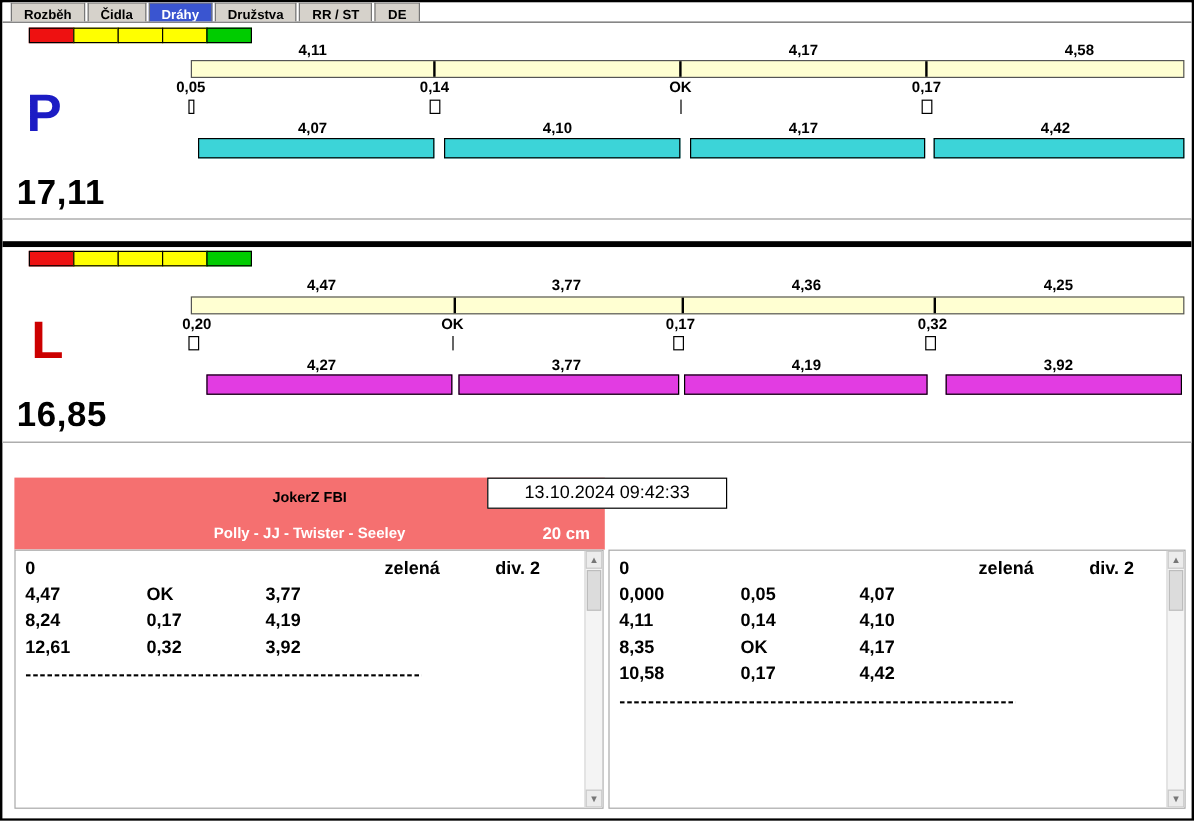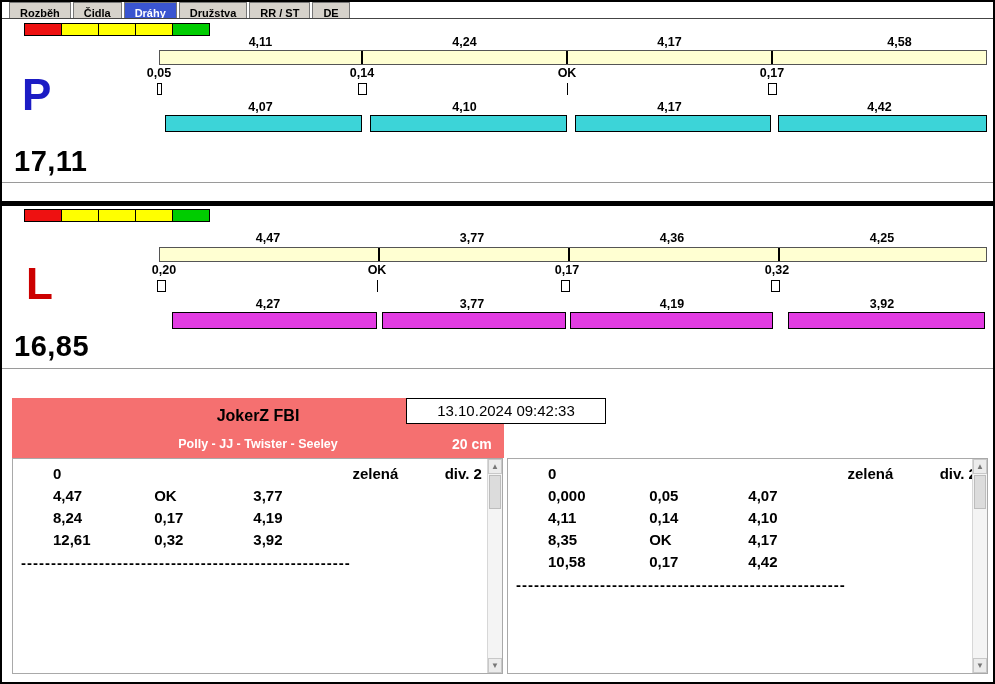--- a/index.html
+++ b/index.html
@@ -32,37 +32,37 @@
   .runbar.right{background:var(--bar_right,#3cd4d8);}
   .runbar.left{background:var(--bar_left,#e23ce2);}
   .lane-total{position:absolute;font-size:29px;font-weight:bold;letter-spacing:.5px;}
   .hdivider{height:5px;background:#000;width:100%;}
   .vgap18{height:18px;} .vgap29{height:29px;}
   
   .bottom{position:relative;margin:0 9px 0 10px;width:976px;}
   .bhead{position:relative;height:60px;display:flex;}
   .bhead-left{position:relative;width:492px;background:var(--team_left_bg,#f57070);}
   .bhead-right{position:relative;width:484px;background:var(--team_right_bg,#7070f0);}
-  .team-title{position:absolute;top:9px;font-size:16px;font-weight:bold;color:#000;text-align:center;white-space:nowrap;}
+  .team-title{position:absolute;top:9px;font-size:12px;font-weight:bold;color:#000;text-align:center;white-space:nowrap;}
   .bhead-left .team-title{left:0;width:492px;}
   .bhead-right .team-title{left:102px;width:382px;}
   .team-sub{position:absolute;top:39px;font-size:12.5px;font-weight:bold;color:#fff;text-align:center;white-space:nowrap;}
   .bhead-left .team-sub{left:0;width:492px;}
   .bhead-right .team-sub{left:102px;width:382px;}
   .jump-height{position:absolute;top:38px;font-size:14px;font-weight:bold;color:#fff;white-space:nowrap;}
   .bhead-left .jump-height{left:440px;}
   .bhead-right .jump-height{left:11px;}
   .timestamp{position:absolute;left:394px;top:0;width:200px;height:26px;background:#fff;border:1px solid #000;
              font-size:15px;line-height:24px;text-align:center;z-index:2;white-space:nowrap;}
   .btables{display:flex;}
   .ttable{position:relative;height:216px;background:#fff;border:1px solid #a9a9a9;
           padding:6px 16px 0 8px;font-size:15px;font-weight:bold;overflow:hidden;}
   .ttable.tleft{width:491px;margin-right:4px;}
   .ttable.tright{width:481px;}
-  .trow{height:22px;white-space:nowrap;margin-left:32px;}
+  .trow{height:22px;white-space:nowrap;}
   .c{display:inline-block;vertical-align:top;}
   .c1{width:97px;} .c2{width:95px;} .c3{width:95px;} .c4{width:88px;} .c5{width:70px;}
   .tsep{height:24px;line-height:20px;width:330px;overflow:hidden;white-space:nowrap;letter-spacing:1px;}
   .vscroll{position:absolute;right:0;top:0;bottom:0;width:15px;background:#f4f4f4;border-left:1px solid #d7d7d7;}
   .varrow{position:absolute;left:0;right:0;height:15px;font-size:8px;line-height:14px;text-align:center;
           color:#777;background:#ececec;border:1px solid #c8c8c8;}
   .varrow.up{top:0;} .varrow.down{bottom:0;}
   .vthumb{position:absolute;left:1px;right:1px;top:16px;height:34px;background:#dcdcdc;border:1px solid #bdbdbd;}
 </style>
 </head>
@@ -83,21 +83,20 @@
     <div class="lights" style="left:22px;top:4px">
       <span class="lt" style="background:var(--light_red,#ee1111)"></span>
       <span class="lt" style="background:var(--light_yellow,#ffff00)"></span>
       <span class="lt" style="background:var(--light_yellow,#ffff00)"></span>
       <span class="lt" style="background:var(--light_yellow,#ffff00)"></span>
       <span class="lt" style="background:var(--light_green,#00cc00)"></span>
     </div>
     <div class="lane-letter" style="left:20px;top:54px;color:var(--lane_right_letter,#1c1cc4)">P</div>
 
     <span class="lbl" style="left:157px;top:16px;width:203px">4,11</span>
-    <span class="lbl" style="left:360px;top:16px;width:205px">4,24</span>
     <span class="lbl" style="left:565px;top:16px;width:205px">4,17</span>
     <span class="lbl" style="left:790px;top:16px;width:215px">4,58</span>
 
     <div class="splitbar" style="left:157px;top:31px;width:828px">
       <i style="left:201px"></i>
         <i style="left:406px"></i>
         <i style="left:611px"></i>
     </div>
 
     <span class="mk" style="left:157px;top:47px">0,05</span>

